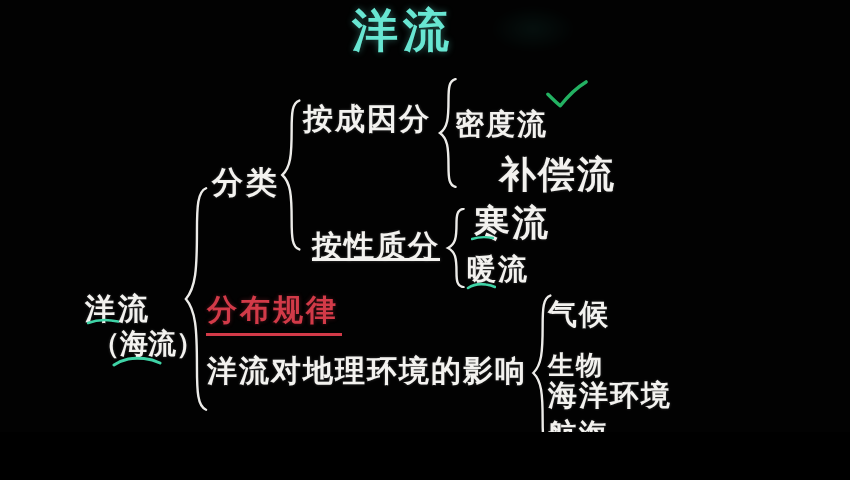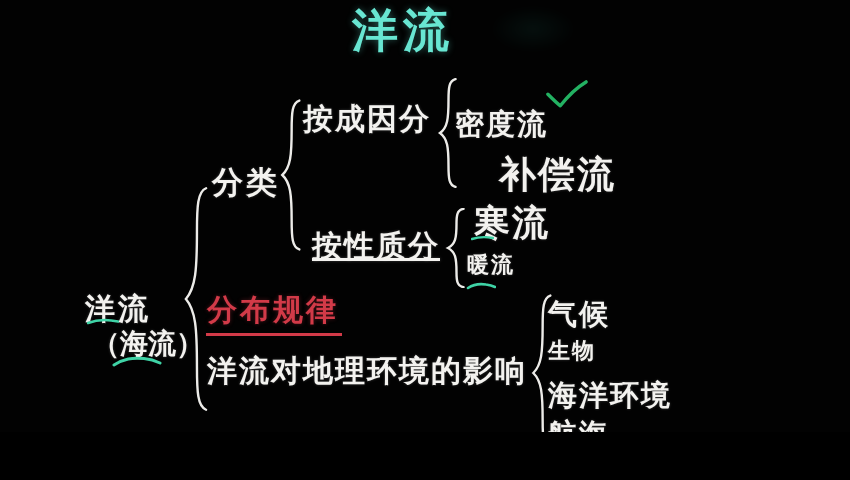--- a/index.html
+++ b/index.html
@@ -84,33 +84,33 @@
     <svg viewBox="0 0 20 100" preserveAspectRatio="none">
         <path d="M18.5 1 C12 2.5 11.5 9 11.5 20 C11.5 37 10.5 45 3 50 C10.5 55 11.5 63 11.5 80 C11.5 91 12 97.5 18.5 99" fill="none" stroke="currentColor" stroke-width="2.4" stroke-linecap="round" vector-effect="non-scaling-stroke"></path>
       </svg>
   </div>
   <div class="node" style="left:466px;top:199px;font-size:36px;letter-spacing:2px;margin-left:8px;">寒流</div>
   <span class="mark" style="left:471px;top:235px;width:23px;height:6px;">
     <svg viewBox="0 0 24 6" preserveAspectRatio="none">
         <path d="M1 4 C8 1.8 16 1.8 23 3" fill="none" stroke="currentColor" stroke-width="2.4" stroke-linecap="round"></path>
       </svg>
   </span>
-  <div class="node" style="left:467px;top:250px;font-size:22px;letter-spacing:2px;">暖流</div>
+  <div class="node" style="left:467px;top:250px;font-size:29px;letter-spacing:2px;">暖流</div>
   <span class="mark" style="left:466px;top:281px;width:30px;height:9px;">
     <svg viewBox="0 0 30 9" preserveAspectRatio="none">
         <path d="M2 7 C8 3 14 2.5 20 3.5 C24 4 27 5 29 6" fill="none" stroke="currentColor" stroke-width="2.6" stroke-linecap="round"></path>
       </svg>
   </span>
 
   <div class="node red-dark underline-red" style="left:206px;top:290px;font-size:30px;letter-spacing:3px;">分布规律</div>
 
   <div class="node" style="left:207px;top:351px;font-size:30px;letter-spacing:2px;font-family:Liberation Serif, serif;">洋流对地理环境的影响</div>
   <div class="brace" style="left:530px;top:294px;width:22px;height:158px;">
     <svg viewBox="0 0 20 100" preserveAspectRatio="none">
         <path d="M18.5 1 C12 2.5 11.5 9 11.5 20 C11.5 37 10.5 45 3 50 C10.5 55 11.5 63 11.5 80 C11.5 91 12 97.5 18.5 99" fill="none" stroke="currentColor" stroke-width="2.4" stroke-linecap="round" vector-effect="non-scaling-stroke"></path>
       </svg>
   </div>
   <div class="node" style="left:548px;top:295px;font-size:29px;letter-spacing:2px;">气候</div>
-  <div class="node" style="left:548px;top:336px;font-size:22px;letter-spacing:2px;font-family:Liberation Mono, monospace;">生物</div>
+  <div class="node" style="left:548px;top:348px;font-size:26px;letter-spacing:2px;font-family:Liberation Mono, monospace;">生物</div>
   <div class="node" style="left:548px;top:376px;font-size:29px;letter-spacing:2px;">海洋环境</div>
   <div class="node" style="left:548px;top:415px;font-size:29px;letter-spacing:2px;">航海</div>
 
 </div>
 
 </body></html>

